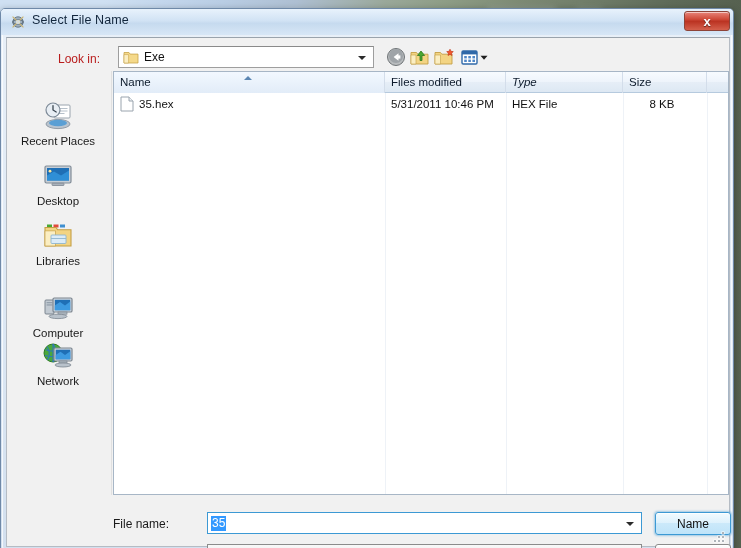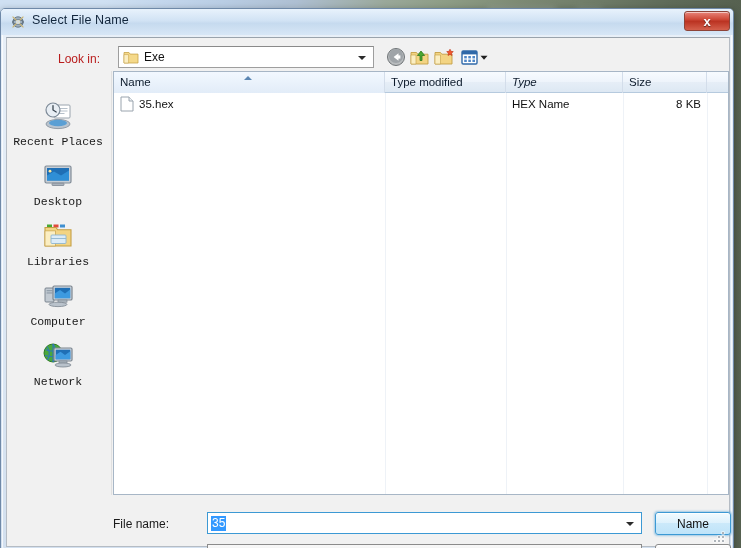--- a/index.html
+++ b/index.html
@@ -144,32 +144,32 @@
 
   
   #places {
     position: absolute; left: 1px; top: 33px;
     width: 104px; height: 424px;
     background: #f1f1f1;
     border-right: 1px solid #e0e0e0;
   }
   .place {
     position: absolute; left: 0; width: 100px; height: 60px;
-    text-align: center; cursor: pointer; font-family: Liberation Mono, monospace;
+    text-align: center; cursor: pointer;
   }
   .place .picon {
     position: relative; margin: 0 auto; width: 34px; height: 34px;
   }
   .place .plabel {
     margin-top: 2px; font-size: 11.5px; color: #1a1a1a; white-space: nowrap;
   }
   #place-0 { top: 28px; }
   #place-1 { top: 88px; }
   #place-2 { top: 148px; }
-  #place-3 { top: 208px; }
+  #place-3 { top: 220px; }
   #place-4 { top: 268px; }
 
   
   #filelist {
     position: absolute; left: 106px; top: 33px;
     width: 616px; height: 424px;
     background: #fff;
     border: 1px solid #a7b6c6;
     overflow: hidden;
   }
@@ -210,21 +210,21 @@
     width: 100%; height: 22px;
     cursor: pointer;
   }
   .cell {
     position: absolute; top: 0; height: 22px; line-height: 22px;
     font-size: 11.5px; color: #111; white-space: nowrap;
   }
   #cell-name { left: 25px; }
   #cell-date { left: 277px; }
   #cell-type { left: 398px; }
-  #cell-size { left: 509px; width: 78px; text-align: right; }
+  #cell-size { left: 509px; width: 78px; text-align: center; }
   #file-icon { position: absolute; left: 6px; top: 3px; width: 14px; height: 16px; }
 
   
   #lbl-filename {
     position: absolute; left: 106px; top: 479px;
     font-size: 12px; color: #1a1a1a;
   }
   #lbl-filetype {
     position: absolute; left: 106px; top: 511px;
     font-size: 12px; color: #1a1a1a;
@@ -452,40 +452,41 @@
       </div>
     </div>
 
     <div id="filelist">
 
       <div id="lv-header">
         <div class="lv-col" id="col-name">
           <span>Name</span>
           <span id="sort-arrow"></span>
         </div>
-        <div class="lv-col" id="col-date">Type modified</div>
+        <div class="lv-col" id="col-date">Files modified</div>
         <div class="lv-col" id="col-type">Type</div>
         <div class="lv-col" id="col-size">Size</div>
         <div class="lv-col" id="col-pad"></div>
       </div>
 
       <div class="gridline" id="gl1"></div>
       <div class="gridline" id="gl2"></div>
       <div class="gridline" id="gl3"></div>
       <div class="gridline" id="gl4"></div>
 
       <div class="lv-row">
         <span id="file-icon">
           <svg width="14" height="16" viewBox="0 0 14 16">
             <path d="M1 1h8l4 4v10H1z" fill="#ffffff" stroke="#9aa4ae" stroke-width="1"></path>
             <path d="M9 1v4h4" fill="#eef1f4" stroke="#9aa4ae" stroke-width="1"></path>
           </svg>
         </span>
         <span class="cell" id="cell-name">35.hex</span>
-        <span class="cell" id="cell-type">HEX Name</span>
+        <span class="cell" id="cell-date">5/31/2011 10:46 PM</span>
+        <span class="cell" id="cell-type">HEX File</span>
         <span class="cell" id="cell-size">8 KB</span>
       </div>
     </div>
 
     <span id="lbl-filename">File name:</span>
     <div id="fn-combo">
       <span id="fn-value">35</span>
       <span id="fn-arrow"></span>
     </div>
 

